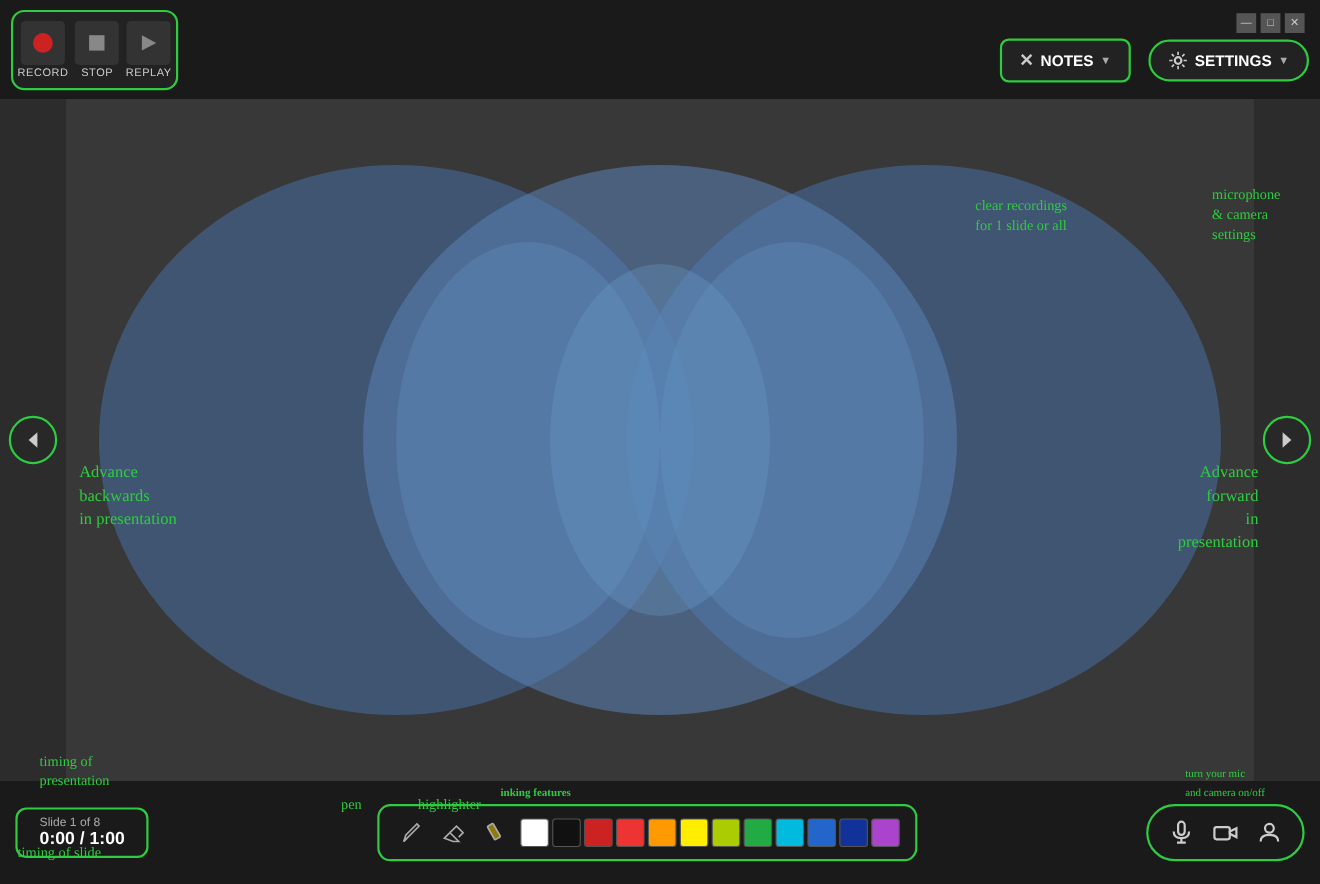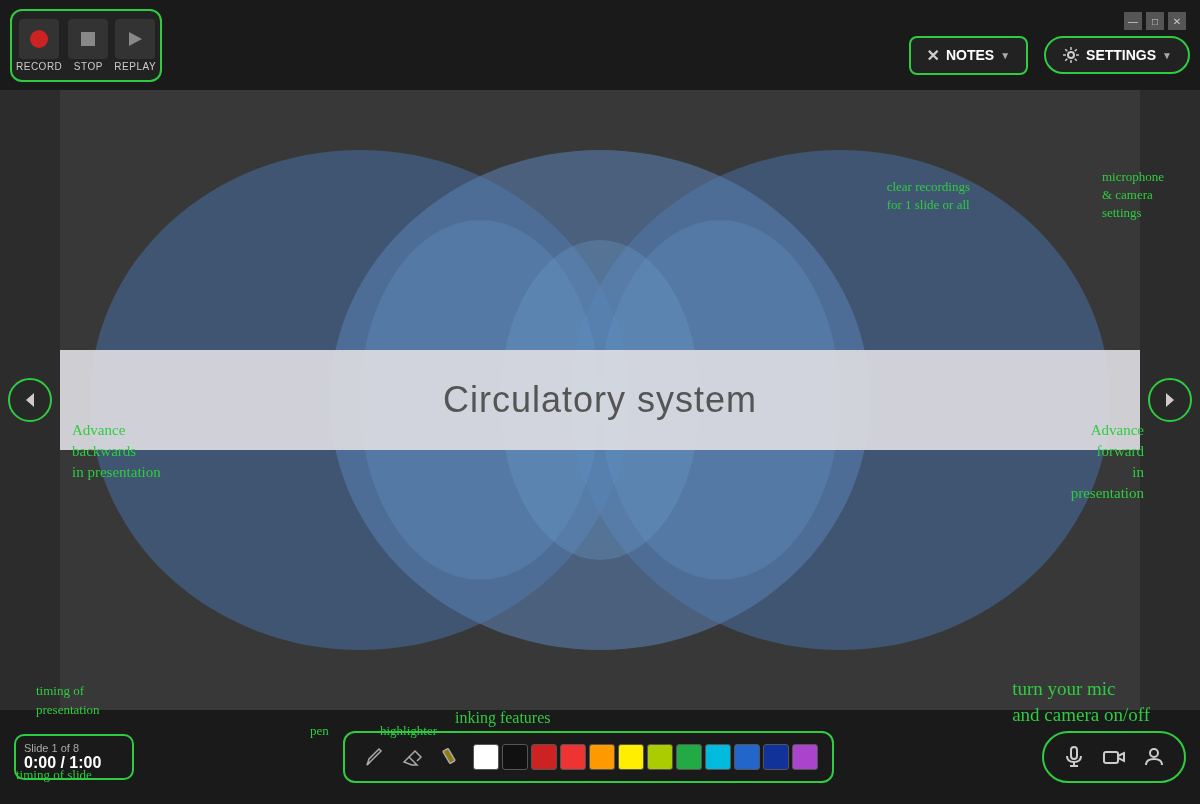--- a/index.html
+++ b/index.html
@@ -213,21 +213,21 @@
       display: flex;
       align-items: center;
       justify-content: space-between;
       padding: 0 14px;
       position: relative;
     }
 
     .slide-info {
       border: 2px solid #2ecc40;
       border-radius: 10px;
-      padding: 6px 8px;
+      padding: 6px 20px;
       color: #fff;
       font-size: 12px;
       min-width: 100px;
     }
 
     .slide-info-top {
       font-size: 11px;
       color: #aaa;
     }
 
@@ -383,23 +383,20 @@
       <ellipse cx="540" cy="310" rx="270" ry="250" fill="rgba(90,130,180,0.55)"></ellipse>
 
       <ellipse cx="420" cy="310" rx="120" ry="180" fill="rgba(100,150,200,0.3)"></ellipse>
 
       <ellipse cx="660" cy="310" rx="120" ry="180" fill="rgba(100,150,200,0.3)"></ellipse>
 
       <ellipse cx="540" cy="310" rx="100" ry="160" fill="rgba(110,160,210,0.3)"></ellipse>
     </svg>
 
     
-    <div class="slide-title-band">
-      <span class="slide-title-text">Circulatory system</span>
-    </div>
   </div>
 
   <div class="annotation" style="top:330px;left:72px;font-size:15px;">Advance
 backwards
 in presentation</div>
 
   <div class="annotation" style="top:330px;right:56px;font-size:15px;text-align:right;">Advance
 forward
 in
 presentation</div>
@@ -494,18 +491,18 @@
   <span class="annotation" style="position:static;font-size:13px;">timing of
 presentation</span>
 </div>
 <div style="position:absolute;bottom:64px;left:310px;pointer-events:none;">
   <span class="annotation" style="position:static;font-size:13px;">pen</span>
 </div>
 <div style="position:absolute;bottom:64px;left:380px;pointer-events:none;">
   <span class="annotation" style="position:static;font-size:13px;">highlighter</span>
 </div>
 <div style="position:absolute;bottom:75px;left:455px;pointer-events:none;">
-  <span class="annotation" style="position:static;font-size:16px;">inking features</span>
+  <span class="annotation" style="position:static;font-size:10px;font-weight:bold;">inking features</span>
 </div>
 <div style="position:absolute;bottom:75px;right:50px;pointer-events:none;">
-  <span class="annotation" style="position:static;font-size:19px;text-align:left;">turn your mic
+  <span class="annotation" style="position:static;font-size:10px;text-align:left;">turn your mic
 and camera on/off</span>
 </div>
 
 </body></html>

